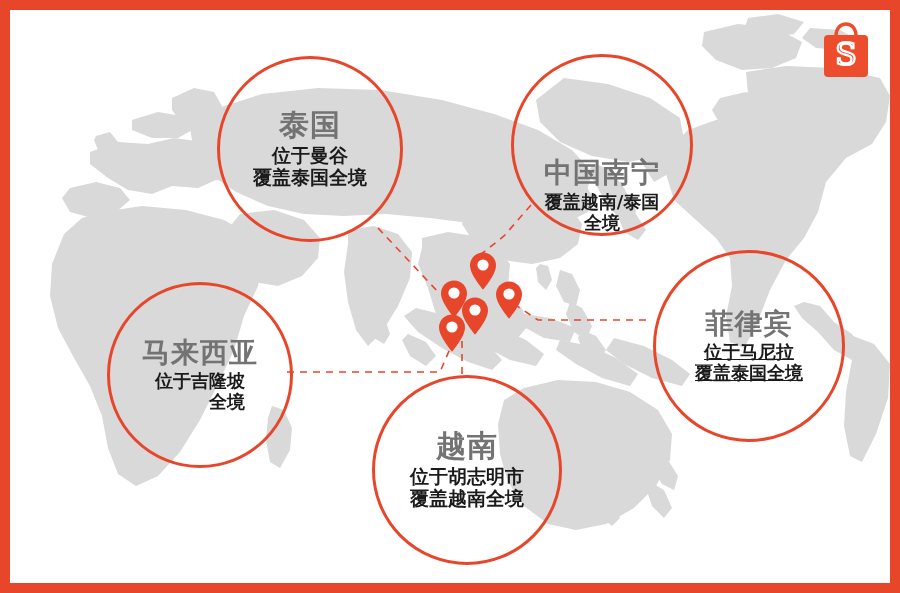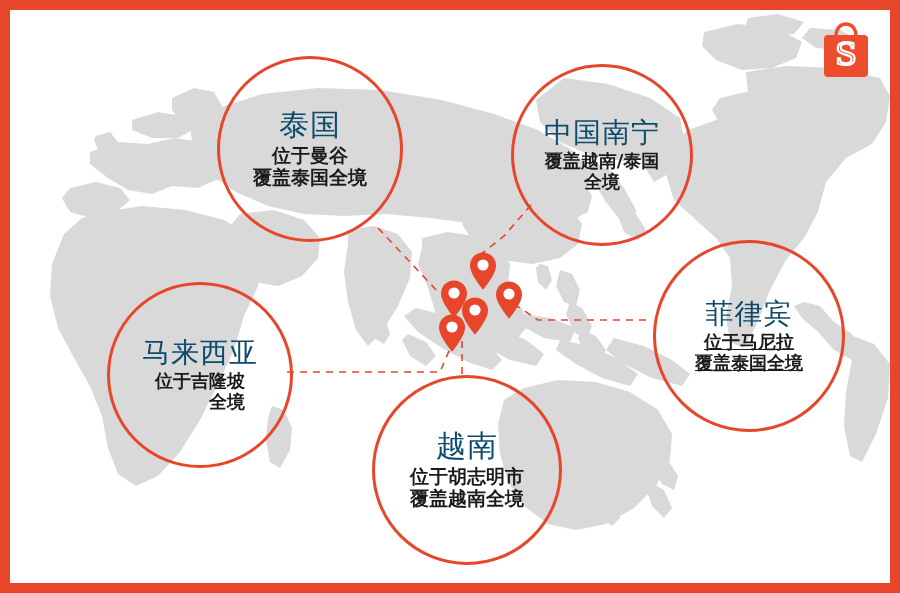--- a/index.html
+++ b/index.html
@@ -46,52 +46,52 @@
     border:3px solid #e8462a;
     background:transparent;
     display:flex;
     flex-direction:column;
     align-items:center;
     justify-content:center;
     text-align:center;
     box-sizing:border-box;
   }
   .bubble .title{
-    color:#0c4a6e;
-    font-weight:normal;
+    color:#737373;
+    font-weight:bold;
     line-height:1.05;
     letter-spacing:1px;
     margin-bottom:3px;
     white-space:nowrap;
   }
   .bubble .lines{
     color:#1b1b1b;
     font-weight:bold;
     line-height:1.18;
   }
   .bubble .lines div{white-space:nowrap;}
 
   
   #b-thailand{left:207px;top:46px;width:186px;height:186px;}
   #b-thailand .title{font-size:30px;}
   #b-thailand .lines{font-size:19px;}
 
-  #b-nanning{left:501px;top:54px;width:182px;height:182px;}
+  #b-nanning{left:501px;top:44px;width:182px;height:182px;justify-content:flex-end;}
   #b-nanning .title{font-size:28px;}
   #b-nanning .lines{font-size:18px;}
 
   #b-malaysia{left:97px;top:272px;width:186px;height:186px;}
   #b-malaysia .title{font-size:28px;}
   #b-malaysia .lines{font-size:18px;text-align:right;}
 
   #b-vietnam{left:362px;top:365px;width:190px;height:190px;}
   #b-vietnam .title{font-size:30px;}
   #b-vietnam .lines{font-size:19px;}
 
-  #b-philippines{left:643px;top:230px;width:192px;height:192px;text-align:center;}
+  #b-philippines{left:643px;top:240px;width:192px;height:192px;text-align:center;}
   #b-philippines .title{font-size:28px;}
   #b-philippines .lines{font-size:18px;text-decoration:underline;}
 
   
   #logo{
     position:absolute;
     right:16px;top:10px;
     width:56px;height:62px;
   }
   #logo svg{display:block;width:100%;height:100%;}

